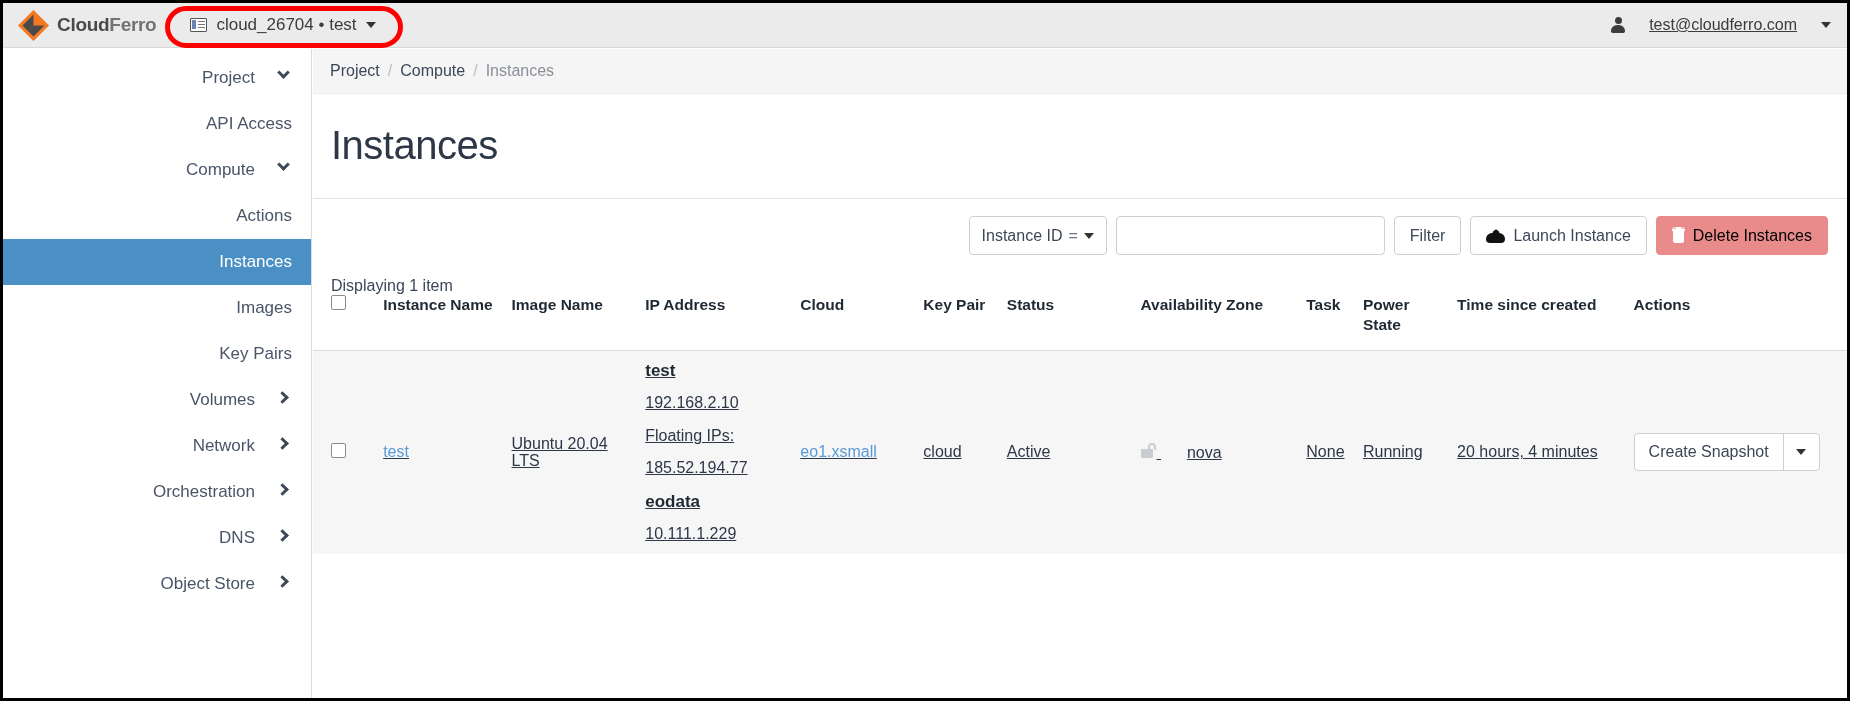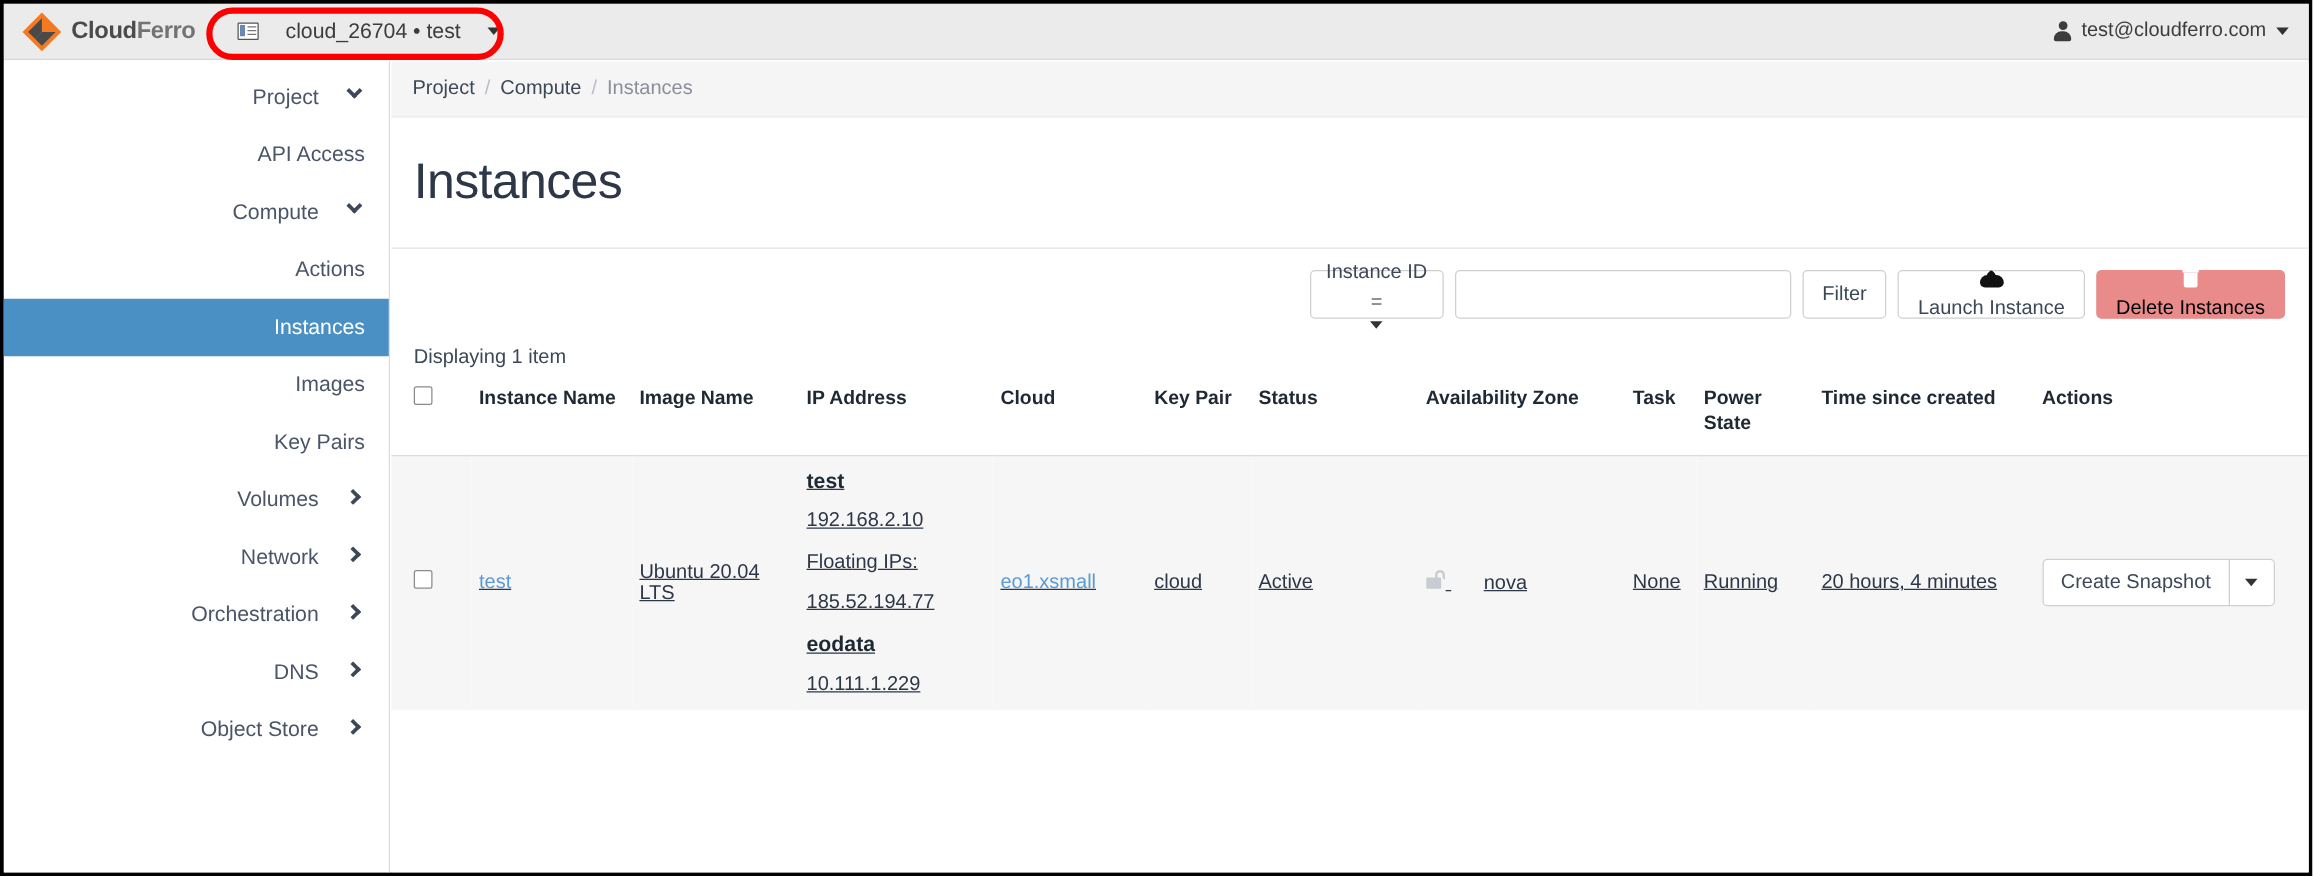--- a/index.html
+++ b/index.html
@@ -35,21 +35,21 @@
   }
   .brand-text {
     font-size: 19px; font-weight: bold;
     letter-spacing: -0.3px;
   }
   .brand-text .c1 { color: #4a4a4a; }
   .brand-text .c2 { color: #737373; }
 
   .project-selector {
     margin-left: 24px;
-    display: flex; align-items: center; gap: 21px;
+    display: flex; align-items: center; gap: 9px;
     font-size: 17px; color: #3c3c3c;
     padding: 12px 10px;
     cursor: pointer;
     text-align: right;
   }
   .proj-icon {
     width: 17px; height: 14px;
     border: 1.6px solid #555;
     border-radius: 1px;
     position: relative;
@@ -76,23 +76,24 @@
     border-top: 7px solid #333;
     display: inline-block;
   }
   .caret-down.sm {
     border-left-width: 5px; border-right-width: 5px; border-top-width: 6px;
   }
 
   .user-menu {
     position: absolute; right: 16px; top: 50%;
     transform: translateY(-50%);
-    display: flex; align-items: center; gap: 8px;
+    display: flex; align-items: center; gap: 24px;
     font-size: 16px; color: #3c3c3c;
     cursor: pointer;
+    text-decoration: underline;
   }
   .user-icon { width: 14px; height: 16px; position: relative; }
   .user-icon::before {
     content: ""; position: absolute; left: 3.5px; top: 0;
     width: 7px; height: 7px; border-radius: 50%; background: #3c3c3c;
   }
   .user-icon::after {
     content: ""; position: absolute; left: 0; top: 8px;
     width: 14px; height: 8px;
     border-radius: 7px 7px 2px 2px; background: #3c3c3c;
@@ -189,21 +190,20 @@
     border-radius: 4px;
     background: #fff;
     color: #3c4858;
     font-size: 16px;
     font-family: "Liberation Sans", sans-serif;
     display: inline-flex; align-items: center; justify-content: center;
     gap: 8px;
     padding: 0 15px;
     cursor: pointer;
     white-space: nowrap;
-    flex-direction: column;
   }
   .filter-select { padding: 0 12px; gap: 6px; }
   .filter-select .eq { color: #6b7280; }
   .search-input {
     height: 39px;
     width: 269px;
     border: 1px solid #cfcfcf;
     border-radius: 4px;
     background: #fff;
     font-size: 16px;
@@ -251,21 +251,20 @@
   }
 
   
   .displaying {
     font-size: 16px; color: #3c4858;
     padding: 22px 0 0 18px;
   }
   table.inst {
     width: 100%;
     border-collapse: collapse;
-    margin-top: 14px;
     table-layout: fixed;
   }
   table.inst th {
     font-size: 15.5px;
     color: #1f2933;
     text-align: left;
     font-weight: bold;
     padding: 0 6px 14px 6px;
     vertical-align: top;
     line-height: 1.32;

